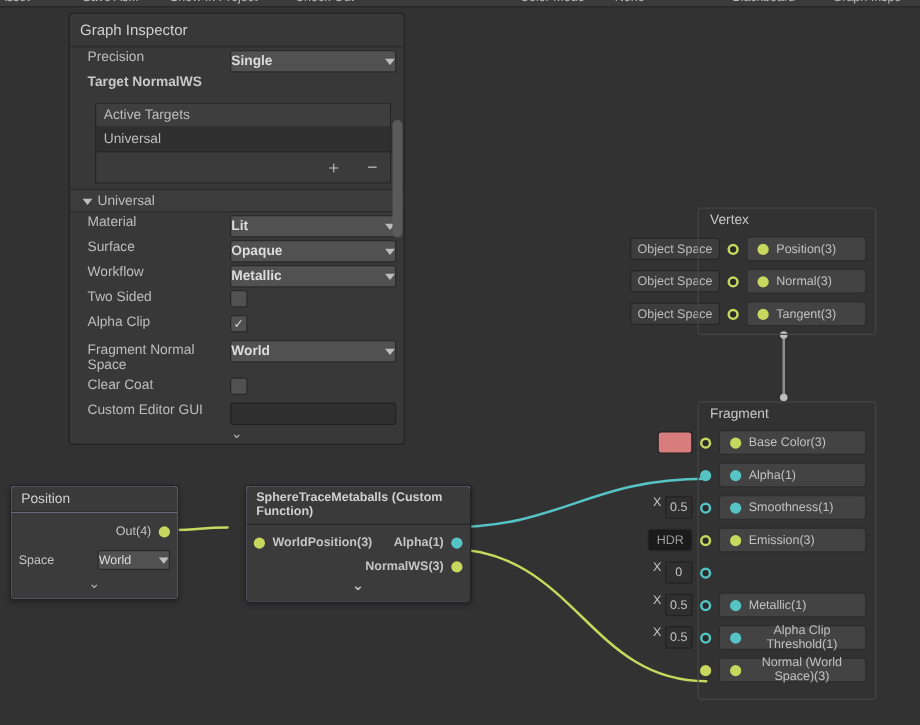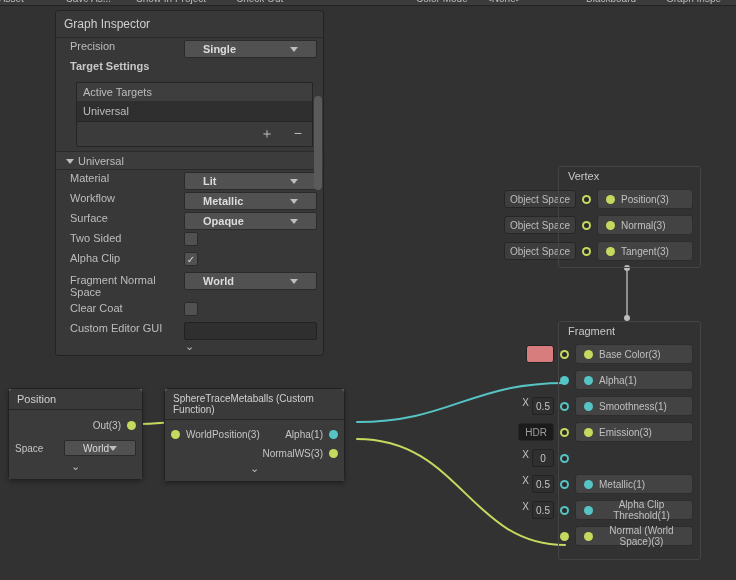--- a/index.html
+++ b/index.html
@@ -72,21 +72,21 @@
   .dropdown {
     flex: 1;
     height: 18px;
     background: #515151;
     border: 1px solid #2a2a2a;
     border-radius: 2px;
     color: #dcdcdc;
     display: flex;
     align-items: center;
     justify-content: space-between;
-    padding: 0 18px;
+    padding: 0 0;
     font-weight:600;
     font-size:11px;
   }
   .dropdown .arrow {
     width: 0; height: 0;
     border-left: 4px solid transparent;
     border-right: 4px solid transparent;
     border-top: 5px solid #bdbdbd;
   }
   .cbox {
@@ -223,21 +223,21 @@
     gap:4px;
   }
   .pill.hdr{background:#1b1b1b;color:#9f9f9f;padding:0 6px;}
   .pill.color{padding:0;width:28px;background:#d77d7d;border:1px solid #222;}
   .numbox{
     width:22px;height:18px;background:#2f2f2f;border:1px solid #222;border-radius:2px;
     color:#c5c5c5;font-size:10px;display:flex;align-items:center;justify-content:center;
   }
   
   .posnode{left:8px;top:388px;width:135px;}
-  .sphnode{left:164px;top:388px;width:181px;}
+  .sphnode{left:196px;top:388px;width:181px;font-weight:bold;}
   .outrow{
     display:flex;align-items:center;justify-content:flex-end;
     gap:6px;padding:4px 6px 4px 6px;height:22px;
   }
   .labelsm{font-size:10px;color:#c5c5c5;}
   .spacerow{
     display:flex;align-items:center;justify-content:space-between;
     padding:4px 6px;height:24px;gap:6px;
   }
   
@@ -277,21 +277,21 @@
   <div class="insp-title">Graph Inspector</div>
   <div class="insp-body">
     <div class="row">
       <span class="lbl">Precision</span>
       <div class="dropdown">
         <span>Single</span>
           <span class="arrow"></span>
       </div>
     </div>
     <div class="row heading">
-      <span>Target Settings</span>
+      <span>Target NormalWS</span>
     </div>
     <div class="targets-block">
       <div class="targets-head">Active Targets</div>
       <div class="targets-item">Universal</div>
       <div class="targets-footer">
         <span>＋</span>&nbsp;
         <span>−</span>
       </div>
     </div>
     <div class="foldout">
@@ -299,30 +299,30 @@
       <span>Universal</span>
     </div>
     <div class="row">
       <span class="lbl">Material</span>
       <div class="dropdown">
           <span>Lit</span>
           <span class="arrow"></span>
         </div>
     </div>
     <div class="row">
+      <span class="lbl">Surface</span>
+      <div class="dropdown">
+          <span>Opaque</span>
+          <span class="arrow"></span>
+        </div>
+    </div>
+    <div class="row">
       <span class="lbl">Workflow</span>
       <div class="dropdown">
           <span>Metallic</span>
-          <span class="arrow"></span>
-        </div>
-    </div>
-    <div class="row">
-      <span class="lbl">Surface</span>
-      <div class="dropdown">
-          <span>Opaque</span>
           <span class="arrow"></span>
         </div>
     </div>
     <div class="row">
       <span class="lbl">Two Sided</span>
       <div class="cbox"></div>
     </div>
     <div class="row">
       <span class="lbl">Alpha Clip</span>
       <div class="cbox">✓</div>
@@ -344,21 +344,21 @@
     </div>
     <div class="down-more">⌄</div>
     <div class="scroll-thumb"></div>
   </div>
 </div>
 
 <div class="node posnode">
   <div class="nhead">Position</div>
   <div class="nbody">
     <div class="outrow">
-      <span class="labelsm">Out(3)</span>
+      <span class="labelsm">Out(4)</span>
       <span class="port-dot c-yellow"></span>
     </div>
     <div class="spacerow">
       <span class="labelsm">Space</span>
       <div class="dropdown" style="flex:0 0 58px;height:16px;font-size:10px;font-weight:400">
         <span>World</span>
           <span class="arrow"></span>
       </div>
     </div>
     <div class="down-more">⌄</div>

